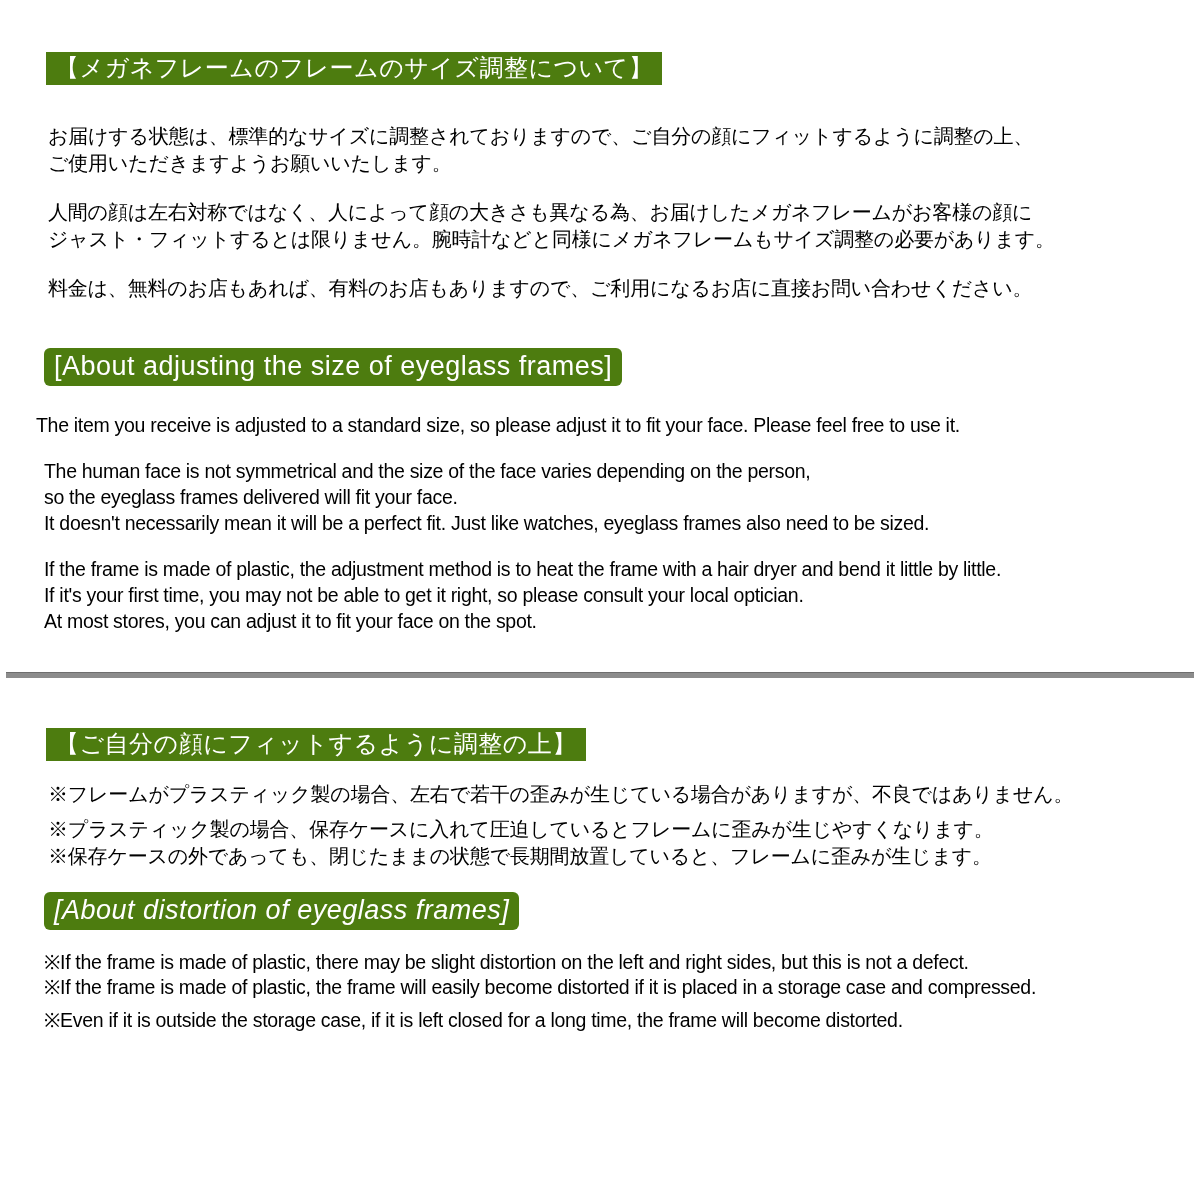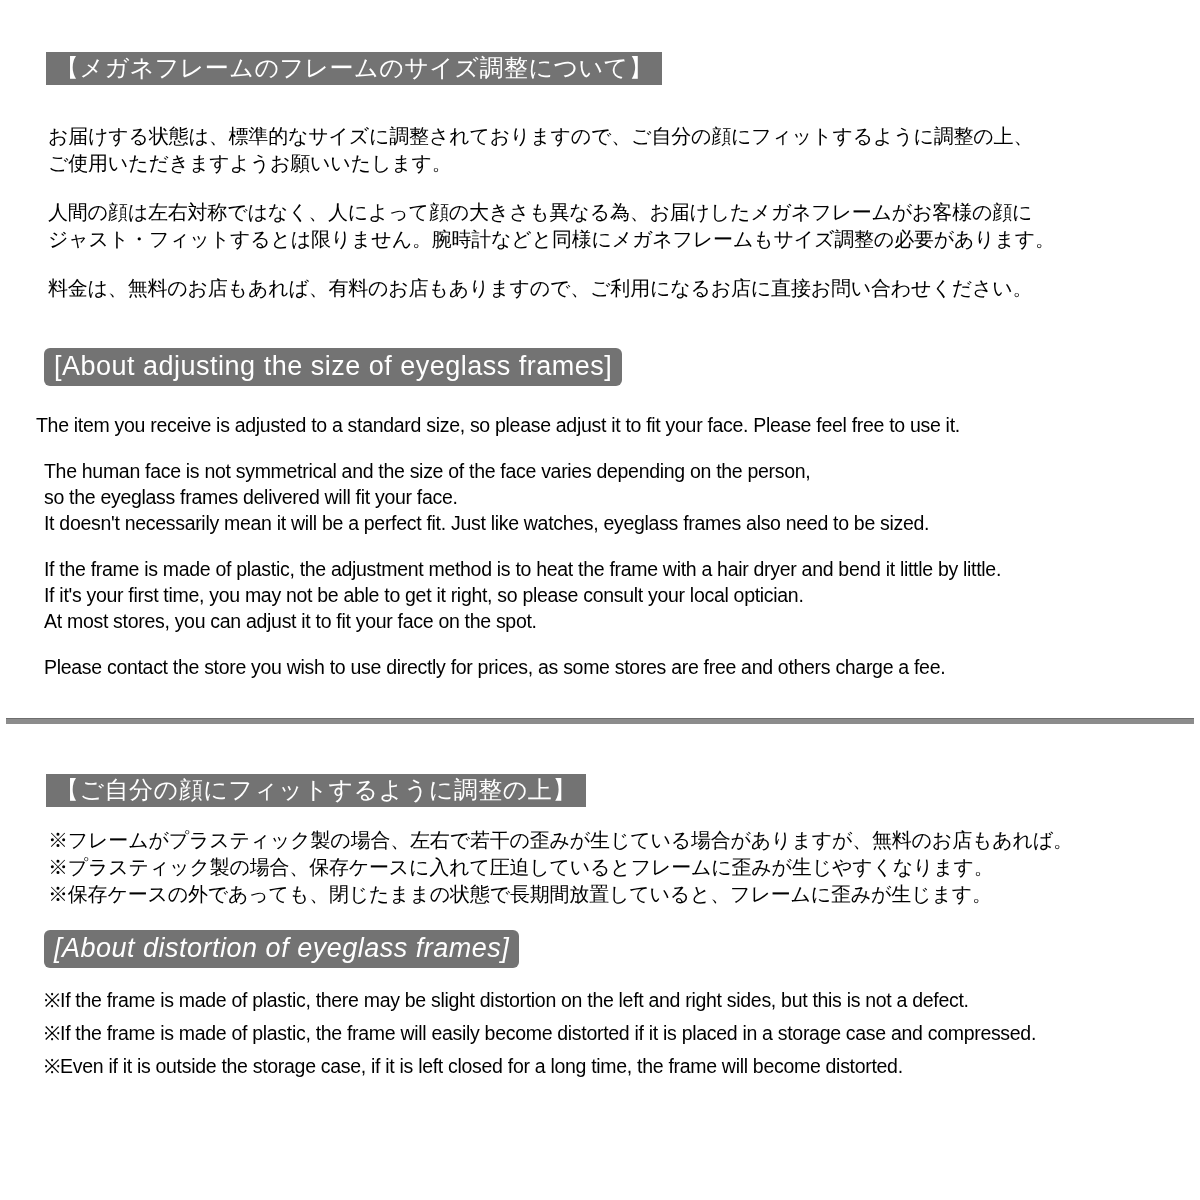--- a/index.html
+++ b/index.html
@@ -11,21 +11,21 @@
   }
   .page {
     position: relative;
     width: 1200px;
     height: 1200px;
     overflow: hidden;
     background: #ffffff;
   }
   .banner {
     display: table;
-    background: #737373;
+    background: #4d7c0f;
     color: #ffffff;
     white-space: nowrap;
   }
   .banner.ja {
     font-size: 24px;
     line-height: 26px;
     padding: 3px 9px 4px 9px;
     letter-spacing: 0.5px;
   }
   .banner.en {
@@ -94,29 +94,28 @@
 
   <div class="banner en banner-size-en">[About adjusting the size of eyeglass frames]</div>
 
   <p class="en-body first">The item you receive is adjusted to a standard size, so please adjust it to fit your face. Please feel free to use it.</p>
   <p class="en-body">The human face is not symmetrical and the size of the face varies depending on the person,
 so the eyeglass frames delivered will fit your face.
 It doesn't necessarily mean it will be a perfect fit. Just like watches, eyeglass frames also need to be sized.</p>
   <p class="en-body">If the frame is made of plastic, the adjustment method is to heat the frame with a hair dryer and bend it little by little.
 If it's your first time, you may not be able to get it right, so please consult your local optician.
 At most stores, you can adjust it to fit your face on the spot.</p>
-  <p class="en-body">Please contact the store you wish to use directly for prices, as some stores are free and others charge a fee.</p>
 
   <div class="divider"></div>
 
   <div class="banner ja banner-dist-ja">【ご自分の顔にフィットするように調整の上】</div>
 
-  <p class="ja-notes">※フレームがプラスティック製の場合、左右で若干の歪みが生じている場合がありますが、無料のお店もあれば。</p>
-  <p class="ja-notes" style="margin-top:0;">※プラスティック製の場合、保存ケースに入れて圧迫しているとフレームに歪みが生じやすくなります。</p>
+  <p class="ja-notes">※フレームがプラスティック製の場合、左右で若干の歪みが生じている場合がありますが、不良ではありません。</p>
+  <p class="ja-notes" style="margin-top:8px;">※プラスティック製の場合、保存ケースに入れて圧迫しているとフレームに歪みが生じやすくなります。</p>
   <p class="ja-notes" style="margin-top:0;">※保存ケースの外であっても、閉じたままの状態で長期間放置していると、フレームに歪みが生じます。</p>
 
   <div class="banner en banner-dist-en">[About distortion of eyeglass frames]</div>
 
   <p class="en-notes">※If the frame is made of plastic, there may be slight distortion on the left and right sides, but this is not a defect.</p>
-  <p class="en-notes" style="margin-top:8px;">※If the frame is made of plastic, the frame will easily become distorted if it is placed in a storage case and compressed.</p>
+  <p class="en-notes" style="margin-top:0;">※If the frame is made of plastic, the frame will easily become distorted if it is placed in a storage case and compressed.</p>
   <p class="en-notes" style="margin-top:8px;">※Even if it is outside the storage case, if it is left closed for a long time, the frame will become distorted.</p>
 
 </div>
 
 </body></html>

